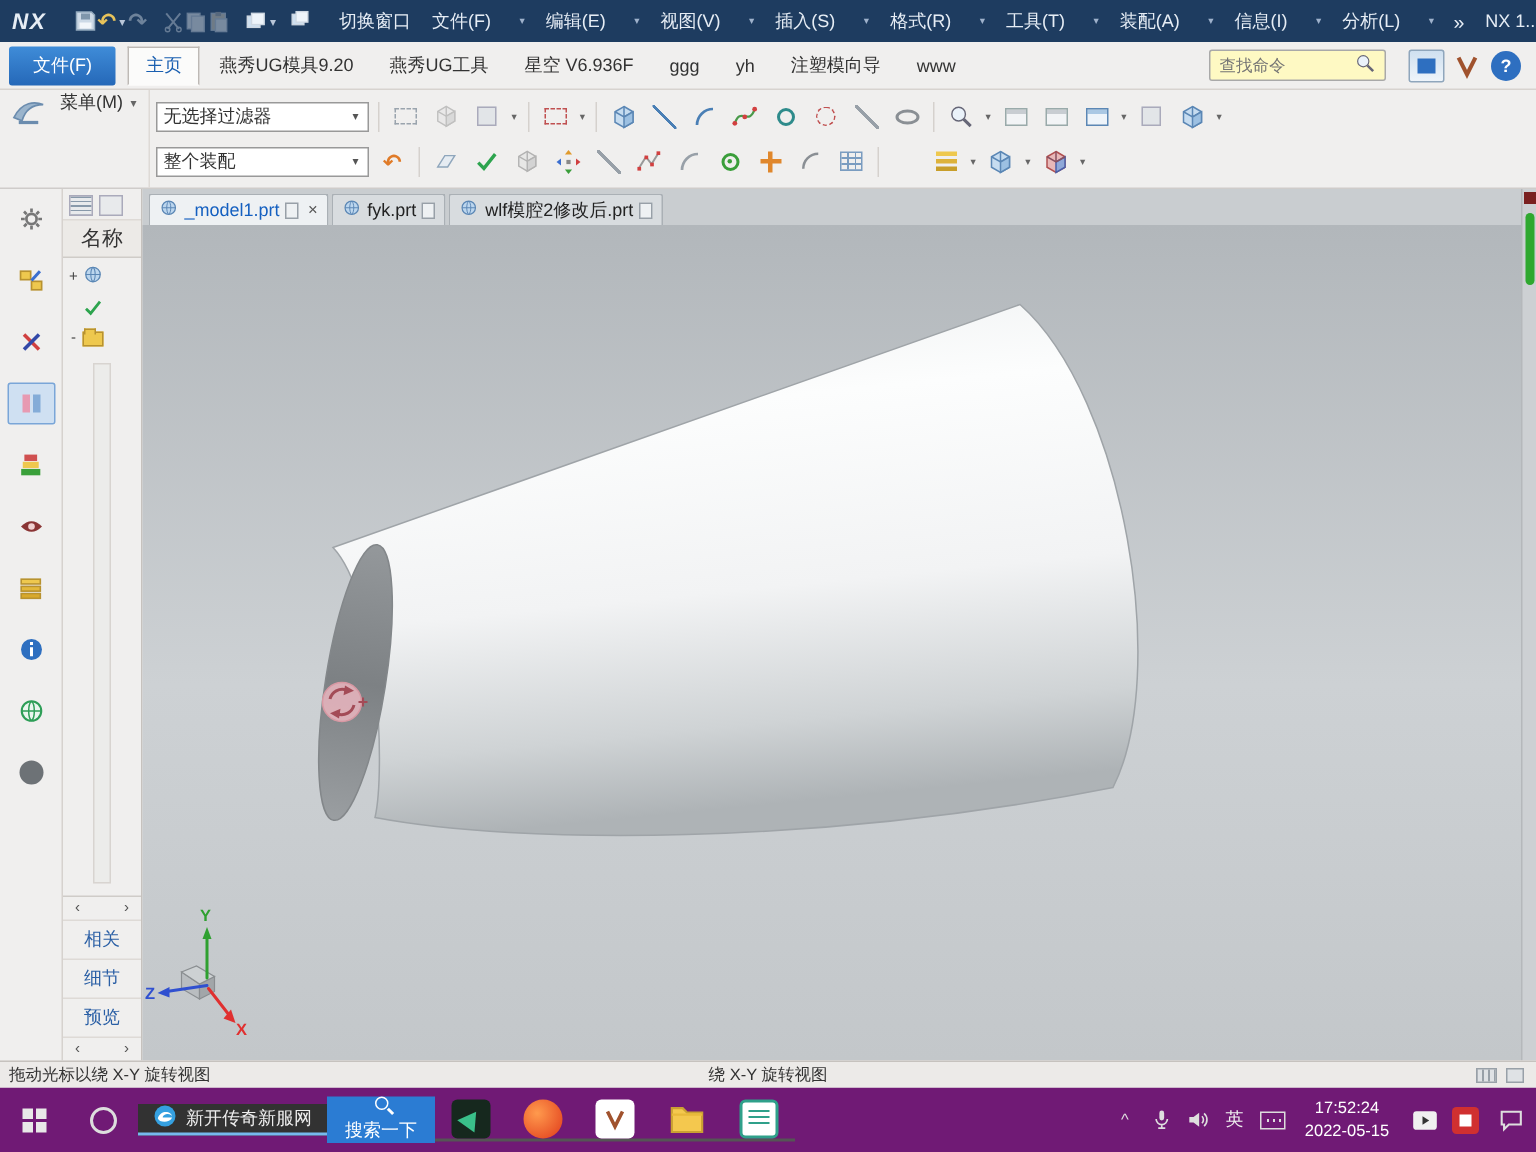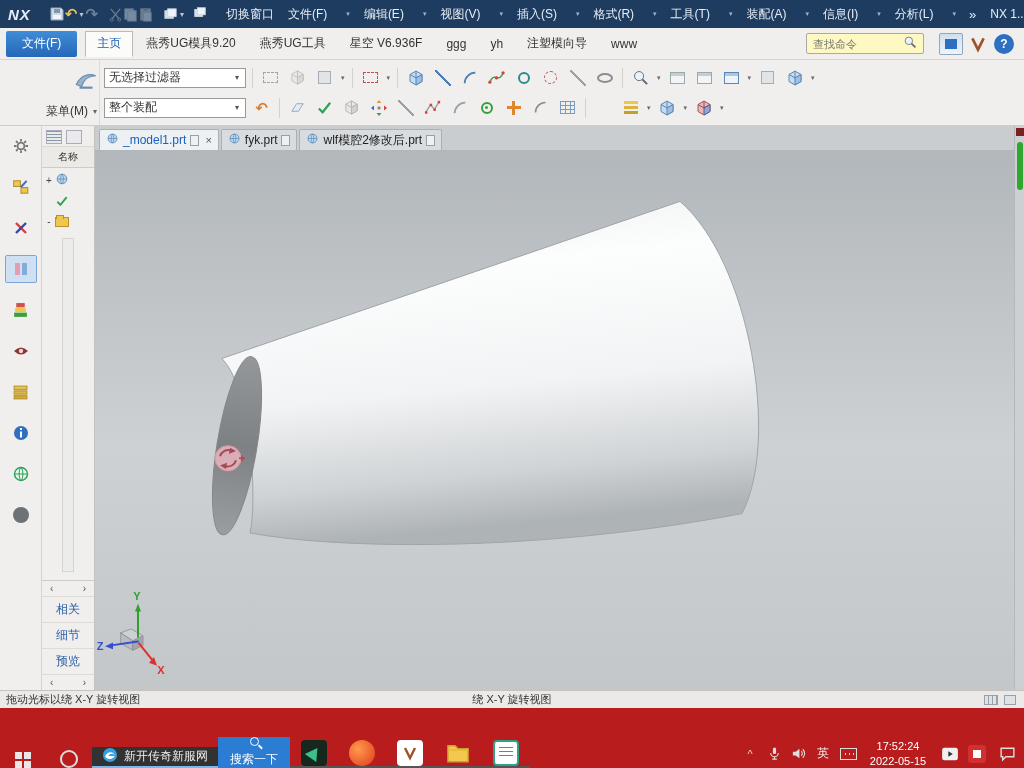--- a/index.html
+++ b/index.html
@@ -29,21 +29,21 @@
   .rtab.active { background:#fbfbfa; border:1px solid #bdb9b5; border-bottom-color:#fbfbfa; color:#1a5fb0; }
   .rspacer { flex:1; }
   .cmd-search { width:118px; height:21px; background:#fef9c3; border:1px solid #a9a9a9; border-radius:2px; display:flex; align-items:center; padding:0 3px 0 6px; margin-right:10px; }
   .cmd-search input { border:none; outline:none; width:90px; font-size:11px; color:#888; font-family:inherit; background:transparent; }
   .help-btn { width:20px; height:20px; border-radius:50%; background:#2e6fc0; color:#fff; font-weight:bold; display:inline-flex; align-items:center; justify-content:center; margin:0 4px; }
   .ui-icon { width:24px; height:22px; border:1px solid #8fa6bc; background:linear-gradient(#cfe0f0,#eef4fa); border-radius:2px; display:inline-flex; align-items:center; justify-content:center; margin:0 3px; }
   .ui-icon .inner { width:12px; height:10px; background:#2e6fc0; }
 
   
   .toolbar { height:66px; background:#f0efee; border-bottom:1px solid #cfccca; display:flex; flex:0 0 auto; }
-  .menu-block { width:100px; display:flex; flex-direction:column; align-items:flex-end; justify-content:center; gap:8px; border-right:1px solid #dedad6; }
+  .menu-block { width:100px; display:flex; flex-direction:row; align-items:flex-start; justify-content:center; gap:8px; border-right:1px solid #dedad6; }
   .mb-label { display:flex; align-items:center; gap:3px; color:#333; }
   .mb-label .caret { color:#666; }
   .tcol { flex:1; display:flex; flex-direction:column; justify-content:center; gap:4px; padding:2px 4px; }
   .trow { display:flex; align-items:center; gap:4px; height:26px; }
   .combo { width:142px; height:20px; background:#fff; border:1px solid #999; display:flex; align-items:center; justify-content:space-between; padding:0 4px; color:#333; }
   .combo .caret { color:#555; }
   .tsep { width:1px; height:20px; background:#d5d1cd; margin:0 2px; }
   .tbtn { width:23px; height:23px; display:inline-flex; align-items:center; justify-content:center; border-radius:2px; }
   .dcaret { font-size:7px; color:#666; padding:0 1px; }
   .glyph-or { color:#e07b28; font-size:15px; font-weight:bold; }
@@ -69,21 +69,21 @@
   
   .workarea { flex:1; display:flex; min-height:0; }
   .left-strip { width:42px; background:#f0efee; border-right:1px solid #d6d2ce; display:flex; flex-direction:column; align-items:center; padding-top:6px; gap:13px; }
   .ls-item { width:32px; height:28px; display:flex; align-items:center; justify-content:center; border-radius:2px; }
   .ls-item.selected { background:#cfe0f2; border:1px solid #7aa6d8; }
 
   .nav-panel { width:53px; background:#f0efee; border-right:1px solid #c6c2be; display:flex; flex-direction:column; }
   .np-toolbar { display:flex; gap:4px; padding:4px 4px 2px; }
   .np-ico { width:16px; height:14px; border:1px solid #aab; background:#e8eaec; }
   .np-ico.lines { background:repeating-linear-gradient(0deg,#e8eaec 0 2px,#8899aa 2px 3px); }
-  .np-header { text-align:center; font-size:10px; color:#333; border-bottom:1px solid #cfccc8; border-top:1px solid #dedad6; padding:3px 0; background:#eceae7; }
+  .np-header { text-align:center; font-size:14px; color:#333; border-bottom:1px solid #cfccc8; border-top:1px solid #dedad6; padding:3px 0; background:#eceae7; }
   .np-tree { flex:1; display:flex; flex-direction:column; align-items:flex-start; padding:4px 3px; gap:5px; }
   .np-row { display:flex; align-items:center; gap:2px; }
   .np-prefix { width:8px; font-size:10px; color:#444; text-align:center; }
   .np-track { width:12px; flex:1; margin:6px auto 4px; background:#ececea; border:1px solid #d8d4d0; }
   .np-footer { display:flex; flex-direction:column; border-top:1px solid #cfccc8; }
   .np-arrows { display:flex; justify-content:space-between; padding:2px 8px; color:#555; font-size:10px; }
   .np-flabel { text-align:center; color:#2a5fa5; font-size:12px; padding:4px 0; border-top:1px solid #dedad6; }
   .folder-ic { width:14px; height:10px; background:#eec84e; border:1px solid #b8922f; position:relative; }
   .folder-ic::before { content:""; position:absolute; top:-3px; left:0; width:6px; height:3px; background:#eec84e; border:1px solid #b8922f; border-bottom:none; }
 
@@ -103,21 +103,21 @@
 
   
   .statusbar { height:18px; background:#eceae8; border-top:1px solid #c6c2be; display:flex; align-items:center; font-size:11px; color:#333; position:relative; flex:0 0 auto; }
   .sb-left { padding-left:6px; }
   .sb-center { position:absolute; left:50%; transform:translateX(-50%); }
   .sb-right { margin-left:auto; display:flex; gap:6px; padding-right:8px; }
   .sb-ic1 { width:14px; height:10px; border:1px solid #98a0a8; background:repeating-linear-gradient(90deg,#dfe2e5 0 3px,#98a0a8 3px 4px); }
   .sb-ic2 { width:12px; height:10px; border:1px solid #98a0a8; background:#dfe2e5; }
 
   
-  .taskbar { height:60px; background:#b91c1c; display:flex; align-items:flex-end; color:#eee; flex:0 0 auto; }
+  .taskbar { height:43px; background:#701a75; display:flex; align-items:center; color:#eee; flex:0 0 auto; }
   .tk-btn { display:flex; align-items:center; justify-content:center; width:46px; }
   .win-grid { display:grid; grid-template-columns:7px 7px; grid-template-rows:7px 7px; gap:2px; }
   .win-grid span { background:#e8e8e8; }
   .cortana { width:18px; height:18px; border:2px solid #ddd; border-radius:50%; }
   .edge-task { display:flex; align-items:center; gap:6px; padding:0 10px; background:#323232; border-bottom:2px solid #76b9ed; white-space:nowrap; }
   .tk-search { display:flex; align-items:center; gap:5px; padding:0 12px; background:#2b7cd3; color:#fff; white-space:nowrap;flex-direction:column; }
   .tk-search .mini-mag { width:9px; height:9px; border:1.5px solid #fff; border-radius:50%; position:relative; }
   .tk-search .mini-mag::after { content:""; position:absolute; width:5px; height:1.5px; background:#fff; transform:rotate(45deg); left:7px; top:8px; }
   .tk-app { width:48px; display:flex; align-items:center; justify-content:center; border-bottom:2px solid #555; }
   .app-sq { width:26px; height:26px; border-radius:4px; display:flex; align-items:center; justify-content:center; }

